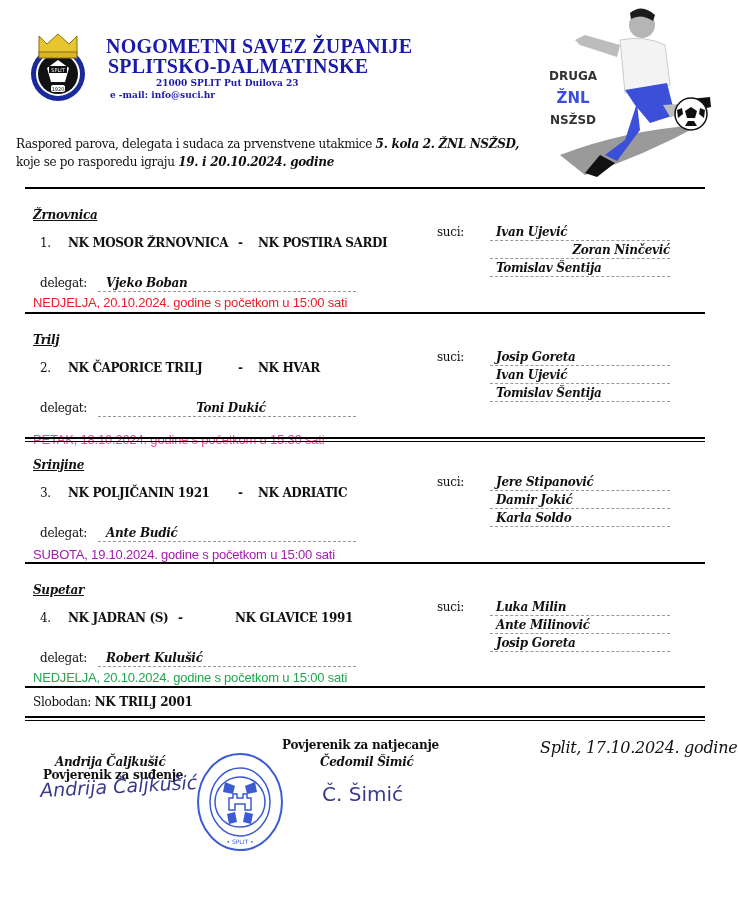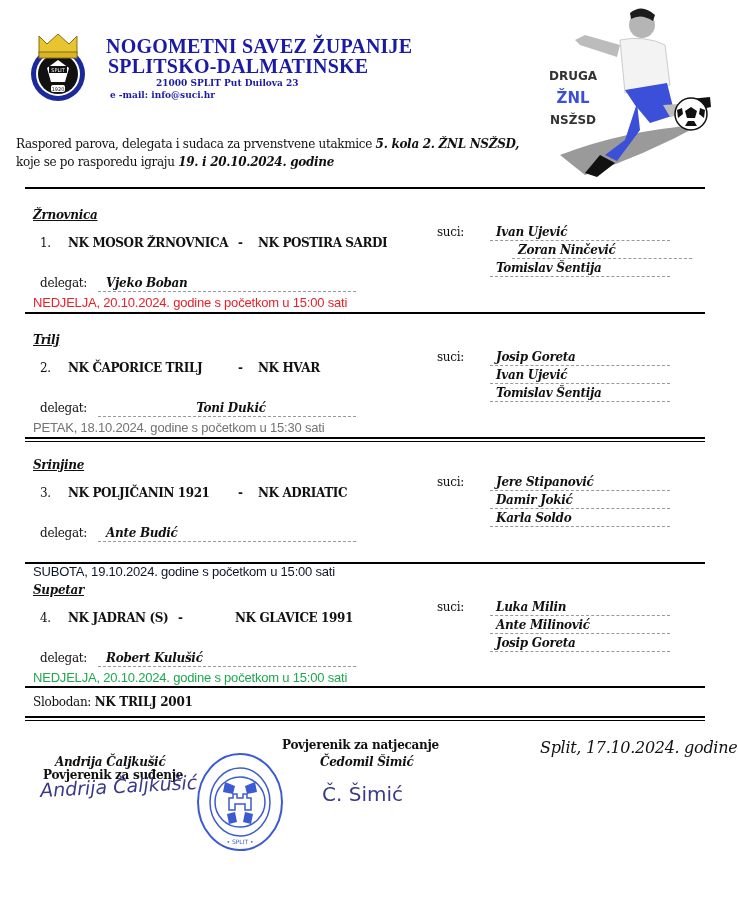--- a/index.html
+++ b/index.html
@@ -78,49 +78,49 @@
 </div>
 
 <div class="rule thick" style="top:187px;"></div>
 
 <div id="matches">
     <div>
       <div class="abs venue" style="left:33px;top:208px;">Žrnovnica</div>
       <div class="abs match" style="left:40px;top:236px;"><span class="num">1.</span><span style="position:absolute;left:28px;white-space:nowrap;">NK MOSOR ŽRNOVNICA</span><span style="position:absolute;left:198px;">-</span><span style="position:absolute;left:218px;white-space:nowrap;">NK POSTIRA SARDI</span></div>
       <div class="abs lbl" style="left:437px;top:225px;">suci:</div>
       <div class="abs name-line" style="left:490px;top:224px;width:180px;padding-left:6px;box-sizing:border-box;">Ivan Ujević</div>
-      <div class="abs name-line" style="left:512px;top:242px;width:180px;padding-left:6px;box-sizing:border-box;">Zoran Ninčević</div>
+      <div class="abs name-line" style="left:490px;top:242px;width:180px;padding-left:6px;box-sizing:border-box;text-align:right;">Zoran Ninčević</div>
       <div class="abs name-line" style="left:490px;top:260px;width:180px;padding-left:6px;box-sizing:border-box;">Tomislav Šentija</div>
       <div class="abs lbl" style="left:40px;top:276px;">delegat:</div>
       <div class="abs name-line" style="left:98px;top:275px;width:258px;padding-left:8px;box-sizing:border-box;">Vjeko Boban</div>
       <div class="abs datetime" style="left:33px;top:295px;color:#e8202a;">NEDJELJA, 20.10.2024. godine s početkom u 15:00 sati</div>
       <div class="rule thick" style="top:312px;"></div>
     </div>
     <div>
       <div class="abs venue" style="left:33px;top:333px;text-decoration:underline;">Trilj</div>
       <div class="abs match" style="left:40px;top:361px;"><span class="num">2.</span><span style="position:absolute;left:28px;white-space:nowrap;">NK ČAPORICE TRILJ</span><span style="position:absolute;left:198px;">-</span><span style="position:absolute;left:218px;white-space:nowrap;">NK HVAR</span></div>
       <div class="abs lbl" style="left:437px;top:350px;">suci:</div>
       <div class="abs name-line" style="left:490px;top:349px;width:180px;padding-left:6px;box-sizing:border-box;">Josip Goreta</div>
       <div class="abs name-line" style="left:490px;top:367px;width:180px;padding-left:6px;box-sizing:border-box;">Ivan Ujević</div>
       <div class="abs name-line" style="left:490px;top:385px;width:180px;padding-left:6px;box-sizing:border-box;">Tomislav Šentija</div>
       <div class="abs lbl" style="left:40px;top:401px;">delegat:</div>
       <div class="abs name-line" style="left:98px;top:400px;width:258px;padding-left:8px;box-sizing:border-box;text-align:center;">Toni Dukić</div>
-      <div class="abs datetime" style="left:33px;top:420px;color:#737373;">PETAK, 18.10.2024. godine s početkom u 15:30 sati</div>
+      <div class="abs datetime" style="left:33px;top:432px;color:#ec4899;">PETAK, 18.10.2024. godine s početkom u 15:30 sati</div>
       <div class="rule double" style="top:437px;"></div>
     </div>
     <div>
       <div class="abs venue" style="left:33px;top:458px;">Srinjine</div>
       <div class="abs match" style="left:40px;top:486px;"><span class="num">3.</span><span style="position:absolute;left:28px;white-space:nowrap;">NK POLJIČANIN 1921</span><span style="position:absolute;left:198px;">-</span><span style="position:absolute;left:218px;white-space:nowrap;">NK ADRIATIC</span></div>
       <div class="abs lbl" style="left:437px;top:475px;">suci:</div>
       <div class="abs name-line" style="left:490px;top:474px;width:180px;padding-left:6px;box-sizing:border-box;">Jere Stipanović</div>
       <div class="abs name-line" style="left:490px;top:492px;width:180px;padding-left:6px;box-sizing:border-box;">Damir Jokić</div>
       <div class="abs name-line" style="left:490px;top:510px;width:180px;padding-left:6px;box-sizing:border-box;">Karla Soldo</div>
       <div class="abs lbl" style="left:40px;top:526px;">delegat:</div>
       <div class="abs name-line" style="left:98px;top:525px;width:258px;padding-left:8px;box-sizing:border-box;">Ante Budić</div>
-      <div class="abs datetime" style="left:33px;top:564px;color:#0f172a;">SUBOTA, 19.10.2024. godine s početkom u 15:00 sati</div>
+      <div class="abs datetime" style="left:33px;top:547px;color:#a21caf;">SUBOTA, 19.10.2024. godine s početkom u 15:00 sati</div>
       <div class="rule thick" style="top:562px;"></div>
     </div>
     <div>
       <div class="abs venue" style="left:33px;top:583px;">Supetar</div>
       <div class="abs match" style="left:40px;top:611px;"><span class="num">4.</span><span style="position:absolute;left:28px;white-space:nowrap;">NK JADRAN (S)</span><span style="position:absolute;left:138px;">-</span><span style="position:absolute;left:195px;white-space:nowrap;">NK GLAVICE 1991</span></div>
       <div class="abs lbl" style="left:437px;top:600px;">suci:</div>
       <div class="abs name-line" style="left:490px;top:599px;width:180px;padding-left:6px;box-sizing:border-box;">Luka Milin</div>
       <div class="abs name-line" style="left:490px;top:617px;width:180px;padding-left:6px;box-sizing:border-box;">Ante Milinović</div>
       <div class="abs name-line" style="left:490px;top:635px;width:180px;padding-left:6px;box-sizing:border-box;">Josip Goreta</div>
       <div class="abs lbl" style="left:40px;top:651px;">delegat:</div>

